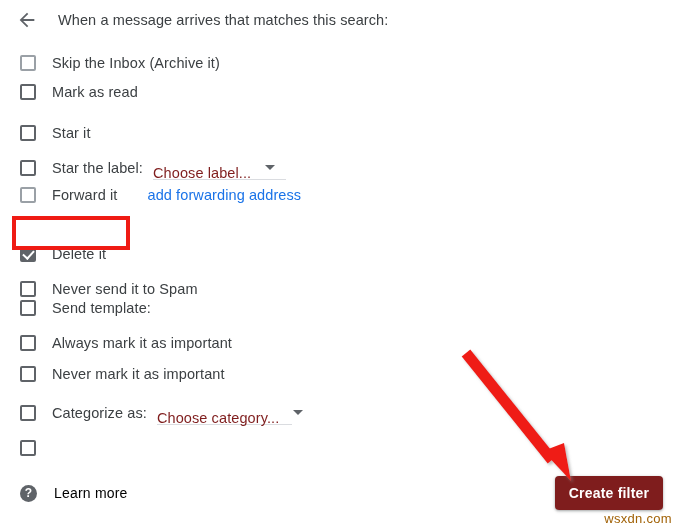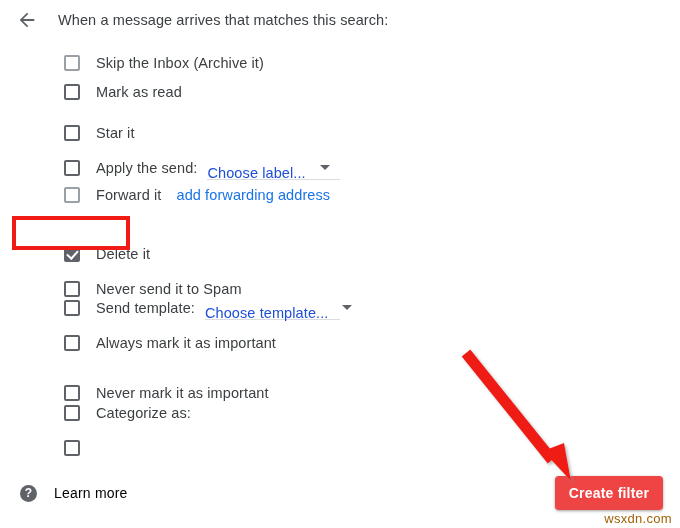--- a/index.html
+++ b/index.html
@@ -48,21 +48,20 @@
   }
 
   
   .opt-row {
     position: absolute;
     left: 0;
     width: 538px;
     height: 34px;
     display: flex;
     align-items: center;
-    padding-left: 44px;
   }
   .cb {
     width: 16px;
     height: 16px;
     box-sizing: border-box;
     border: 2px solid #5f6368;
     border-radius: 2px;
     background: #ffffff;
     margin-left: 20px;
     flex: 0 0 auto;
@@ -86,41 +85,41 @@
     transform: rotate(42deg);
   }
   .opt-label {
     margin-left: 16px;
     font-size: 14.5px;
     color: #3c4043;
     white-space: nowrap;
     letter-spacing: 0.1px;
   }
   .link {
-    margin-left: 15px;
+    margin-left: 30px;
     font-size: 14.5px;
     color: #1a73e8;
     white-space: nowrap;
     cursor: pointer;
     letter-spacing: 0.1px;
   }
 
   
   .dropdown {
     margin-left: 10px;
     height: 22px;
     display: flex;
     align-items: center;
     border-bottom: 1px solid #dadce0;
     cursor: pointer;
     padding-bottom: 1px;
   }
   .dropdown .dd-value {
     font-size: 14.5px;
-    color: #1d4ed8;
+    color: #7f1d1d;
     white-space: nowrap;
     letter-spacing: 0.1px;
     margin-top: 12px;
   }
   .dropdown .caret {
     margin-left: 14px;
     margin-right: 6px;
     width: 0;
     height: 0;
     border-left: 5px solid transparent;
@@ -164,21 +163,21 @@
     letter-spacing: 0.2px;
   }
 
   
   #create-filter-button {
     position: absolute;
     left: 555px;
     top: 476px;
     width: 108px;
     height: 34px;
-    background: #ef4444;
+    background: #7f1d1d;
     border: none;
     border-radius: 4px;
     color: #ffffff;
     font-family: "Liberation Sans", sans-serif;
     font-size: 14px;
     font-weight: bold;
     letter-spacing: 0.2px;
     cursor: pointer;
     box-shadow: 0 1px 2px rgba(60,64,67,0.30), 0 1px 3px 1px rgba(60,64,67,0.15);
   }
@@ -236,21 +235,21 @@
   <div class="opt-label">Mark as read</div>
 </div>
 
 <div class="opt-row" style="top:116px">
   <div class="cb"></div>
   <div class="opt-label">Star it</div>
 </div>
 
 <div class="opt-row" style="top:151px">
   <div class="cb"></div>
-  <div class="opt-label">Apply the send:</div>
+  <div class="opt-label">Star the label:</div>
   <div class="dropdown" id="dd-label">
     <span class="dd-value">Choose label...</span>
     <span class="caret"></span>
   </div>
 </div>
 
 <div class="opt-row" style="top:178px">
   <div class="cb light"></div>
   <div class="opt-label">Forward it</div>
   <div class="link">add forwarding address</div>
@@ -262,39 +261,39 @@
 </div>
 
 <div class="opt-row" style="top:272px">
   <div class="cb"></div>
   <div class="opt-label">Never send it to Spam</div>
 </div>
 
 <div class="opt-row" style="top:291px">
   <div class="cb"></div>
   <div class="opt-label">Send template:</div>
-  <div class="dropdown" id="dd-template">
-    <span class="dd-value">Choose template...</span>
+</div>
+
+<div class="opt-row" style="top:326px">
+  <div class="cb"></div>
+  <div class="opt-label">Always mark it as important</div>
+</div>
+
+<div class="opt-row" style="top:357px">
+  <div class="cb"></div>
+  <div class="opt-label">Never mark it as important</div>
+</div>
+
+<div class="opt-row" style="top:396px">
+  <div class="cb"></div>
+  <div class="opt-label">Categorize as:</div>
+  <div class="dropdown" id="dd-category">
+    <span class="dd-value">Choose category...</span>
     <span class="caret"></span>
   </div>
-</div>
-
-<div class="opt-row" style="top:326px">
-  <div class="cb"></div>
-  <div class="opt-label">Always mark it as important</div>
-</div>
-
-<div class="opt-row" style="top:376px">
-  <div class="cb"></div>
-  <div class="opt-label">Never mark it as important</div>
-</div>
-
-<div class="opt-row" style="top:396px">
-  <div class="cb"></div>
-  <div class="opt-label">Categorize as:</div>
 </div>
 
 <div class="opt-row" style="top:431px">
   <div class="cb"></div>
 </div>
 
 <div id="learn-row">
   <div id="help-icon">?</div>
   <div id="learn-more-label">Learn more</div>
 </div>

